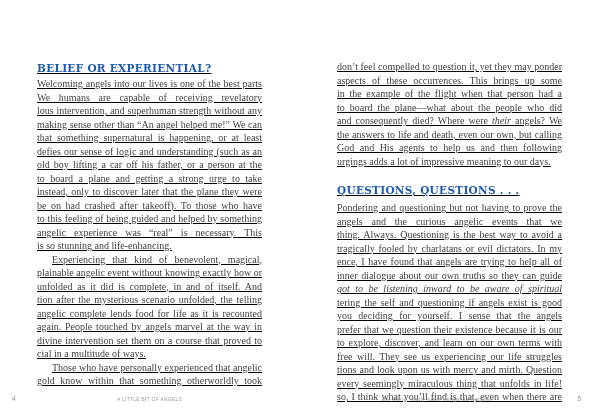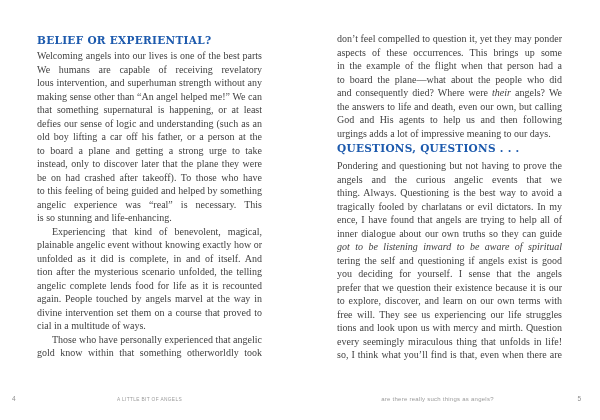--- a/index.html
+++ b/index.html
@@ -5,36 +5,37 @@
   html, body { margin: 0; padding: 0; }
   body {
     width: 600px; height: 420px;
     background: #ffffff;
     position: relative;
     font-family: "Liberation Serif", serif;
     overflow: hidden;
   }
   .page-col {
     position: absolute;
-    top: 32px;
+    top: 60px;
     width: 225px;
+    text-decoration: underline;
   }
   .page-col.left  { left: 37px; }
   .page-col.right { left: 337px; }
 
   .heading {
     font-family: "DejaVu Serif", serif;
     font-weight: bold;
     font-size: 10.5px;
     line-height: 16px;
     letter-spacing: 0.3px;
     margin: 0 0 1px 0;
     text-align: left;
   }
-  .heading.mid { margin-bottom: 3px; }
+  .heading.mid { margin-top: 14px; margin-bottom: 3px; }
 
   .line {
     font-size: 10px;
     line-height: 13.5px;
     height: 13.5px;
     overflow: hidden;
     color: #414141;
     text-align: justify;
     text-align-last: justify;
   }

